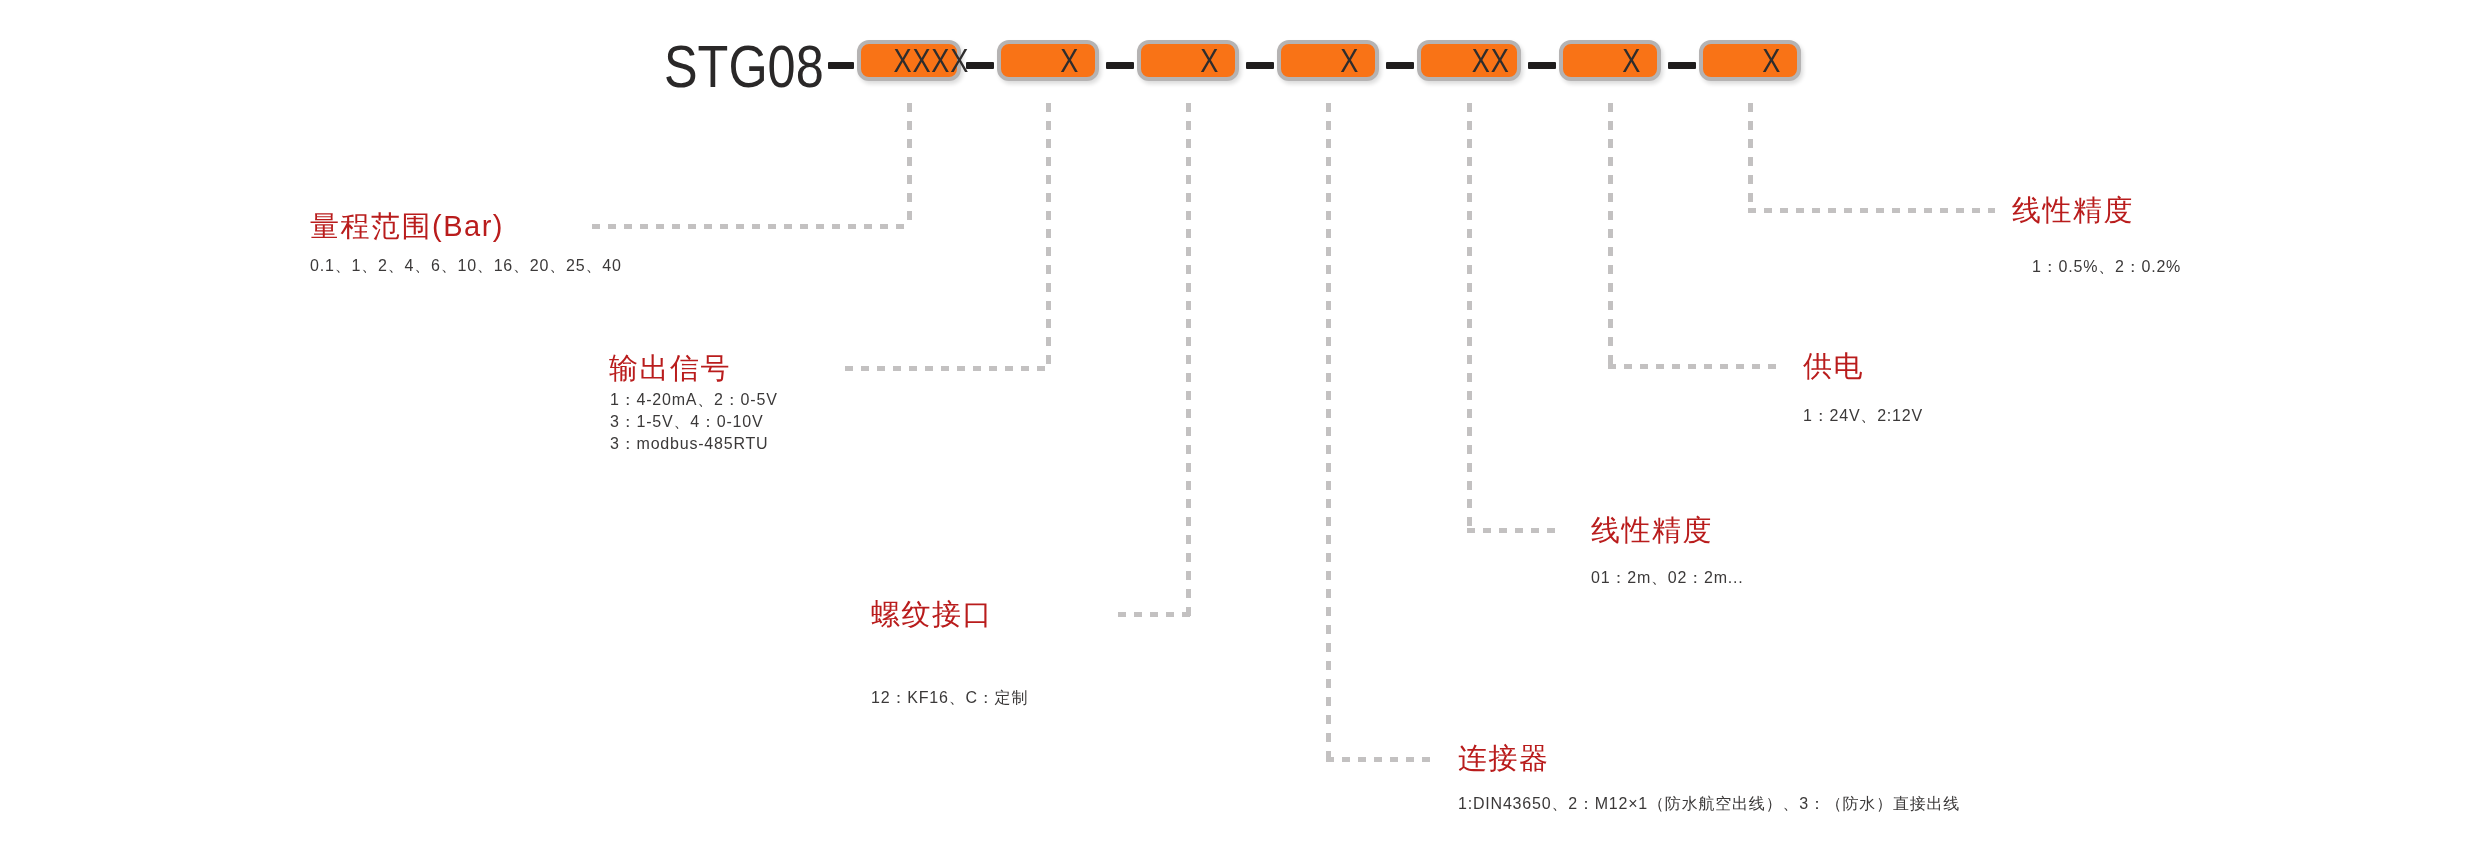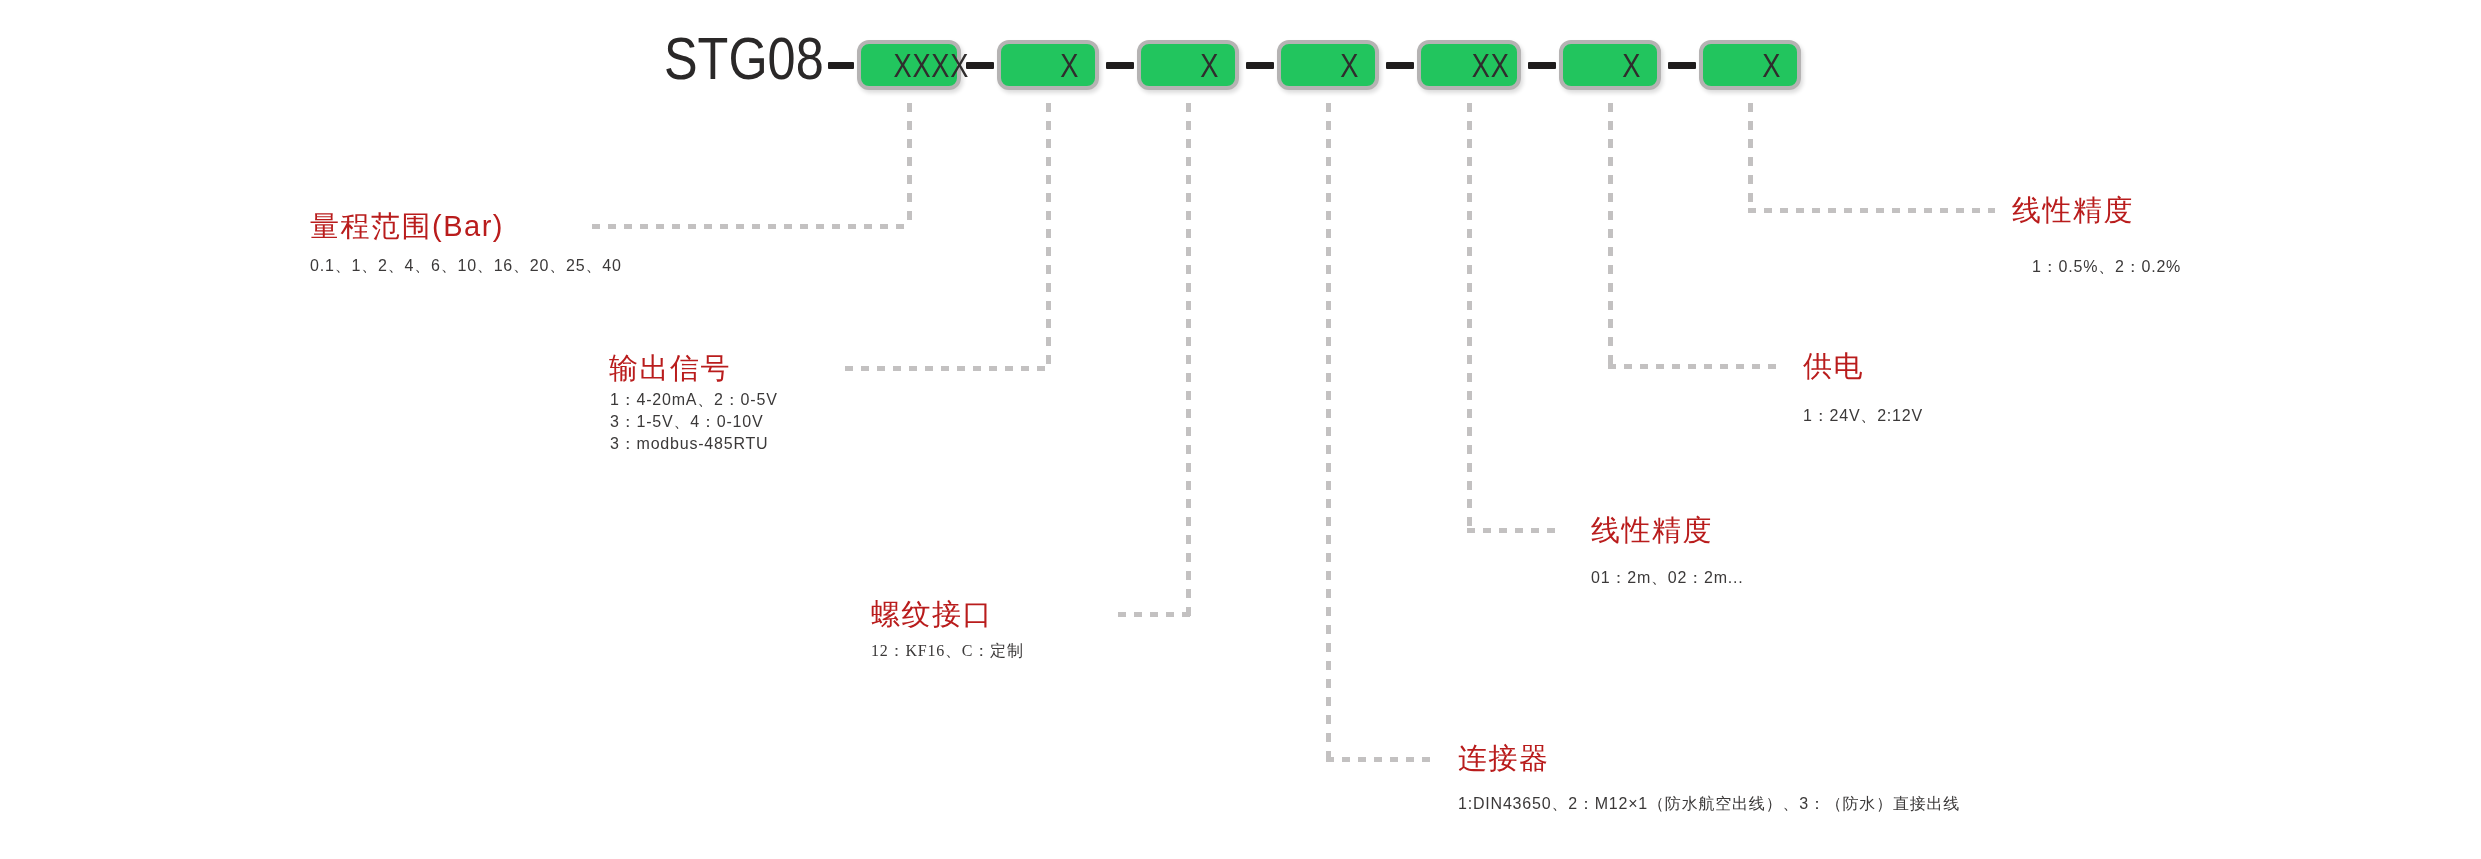--- a/index.html
+++ b/index.html
@@ -6,33 +6,33 @@
   .canvas{
     position:relative;
     width:2481px;height:859px;
     background:#ffffff;
     font-family:"Liberation Sans","DejaVu Sans",sans-serif;
     overflow:hidden;
   }
   
   .brand{
     position:absolute;left:664px;top:40px;height:53px;width:170px;
-    display:flex;align-items:flex-end;
+    display:flex;align-items:center;
   }
   .brand-inner{
     display:inline-block;
     font-size:60px;color:#2a2828;letter-spacing:0px;
     transform:scaleX(0.84);transform-origin:left center;
     white-space:nowrap;
   }
   .seg-box{
-    position:absolute;top:40px;height:50px;
+    position:absolute;top:40px;height:41px;
     box-sizing:border-box;
     border:4px solid #b5b3b3;border-radius:12px;
-    background:#22c55e;
+    background:#f97316;
     box-shadow:2px 3px 4px rgba(0,0,0,0.14);
     display:flex;align-items:center;justify-content:center;padding-left:44px;
   }
   .seg-text{
     display:inline-block;
     font-size:34px;color:#2f2d2d;letter-spacing:1px;
     transform:scaleX(0.80);transform-origin:center;
     white-space:nowrap;
   }
   .sep{
@@ -132,21 +132,21 @@
   </div>
 
   <div class="f-label" style="left:609px;top:352px;">输出信号</div>
   <div class="f-values" style="left:610px;top:389px;">
     <div>1：4-20mA、2：0-5V</div>
     <div>3：1-5V、4：0-10V</div>
     <div>3：modbus-485RTU</div>
   </div>
 
   <div class="f-label" style="left:871px;top:598px;">螺纹接口</div>
-  <div class="f-values" style="left:871px;top:640px;font-family:Liberation Serif, serif;">
+  <div class="f-values" style="left:871px;top:687px;">
     <div>12：KF16、C：定制</div>
   </div>
 
   <div class="f-label" style="left:1458px;top:742px;text-align:right;">连接器</div>
   <div class="f-values" style="left:1458px;top:793px;">
     <div>1:DIN43650、2：M12×1（防水航空出线）、3：（防水）直接出线</div>
   </div>
 
   <div class="f-label" style="left:1591px;top:514px;">线性精度</div>
   <div class="f-values" style="left:1591px;top:567px;">

